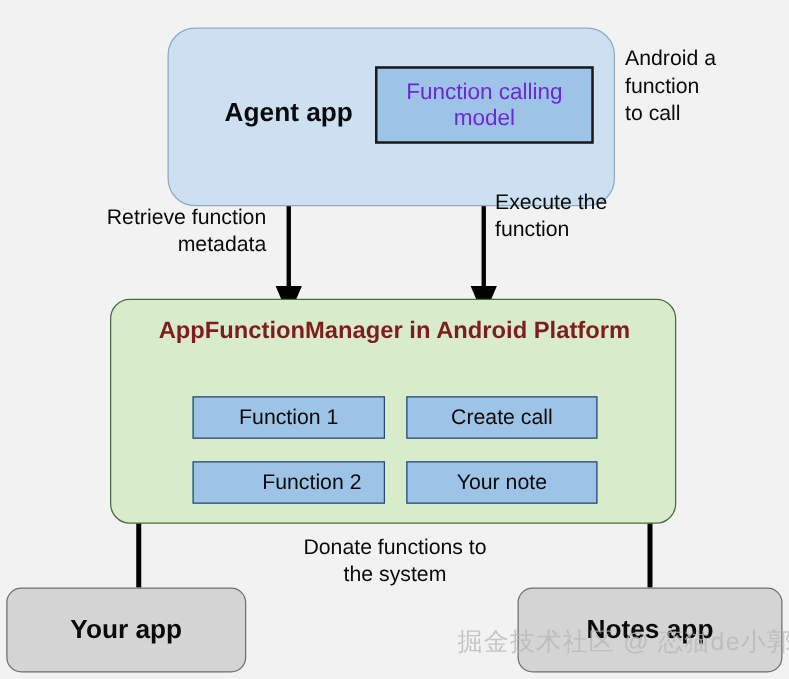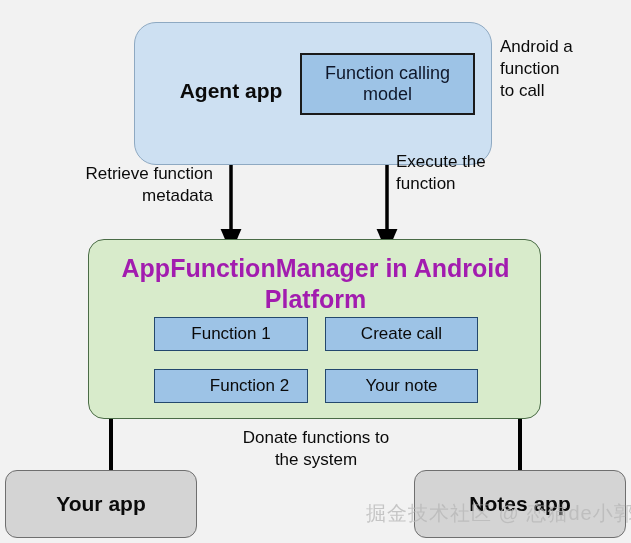--- a/index.html
+++ b/index.html
@@ -58,21 +58,21 @@
     width: 175px;
     height: 62px;
     background: #9dc3e6;
     border: 2px solid #1a1a1a;
     box-sizing: border-box;
     display: flex;
     align-items: center;
     justify-content: center;
     text-align: center;
     font-size: 18px;
-    color: #0f172a;
+    color: #6d28d9;
     line-height: 1.18;
   }
 
   
   .manager-panel {
     position: absolute;
     left: 88px;
     top: 239px;
     width: 453px;
     height: 180px;
@@ -80,23 +80,23 @@
     border: 1px solid #4a6b46;
     border-radius: 16px;
     box-sizing: border-box;
   }
   .manager-title {
     position: absolute;
     left: 0;
     top: 13px;
     width: 453px;
     text-align: center;
-    font-size: 25px;
+    font-size: 19px;
     font-weight: bold;
-    color: #a21caf;
+    color: #7f1d1d;
     line-height: 1.25;
   }
   .fn-box {
     position: absolute;
     background: #9dc3e6;
     border: 1px solid #24486d;
     box-sizing: border-box;
     display: flex;
     align-items: center;
     justify-content: center;

